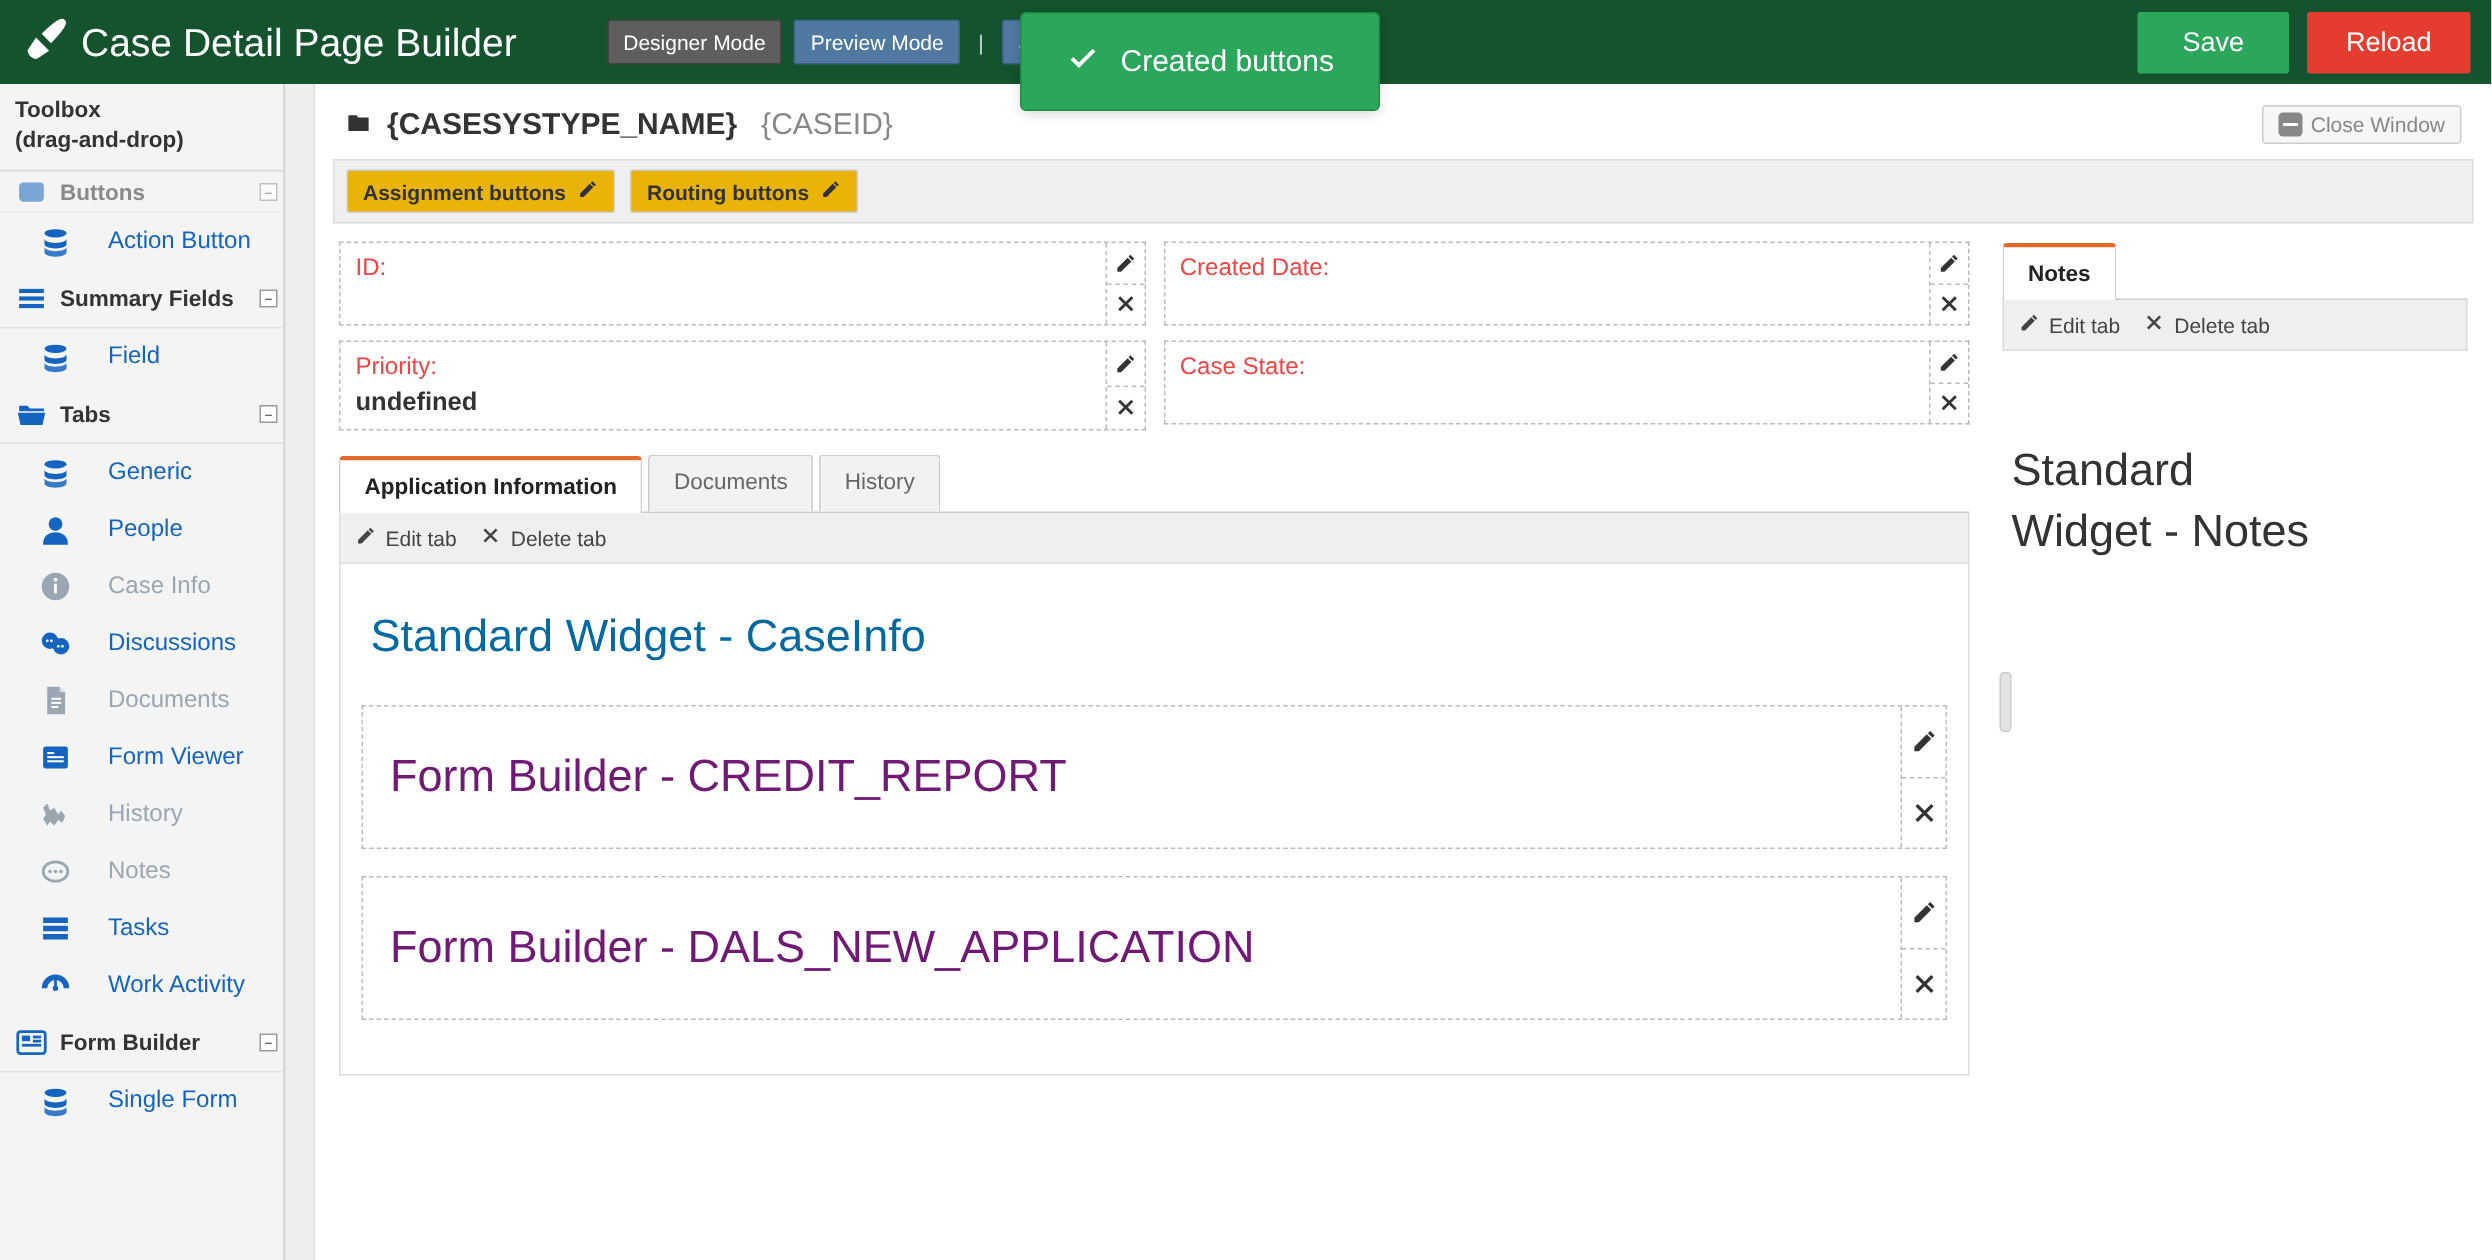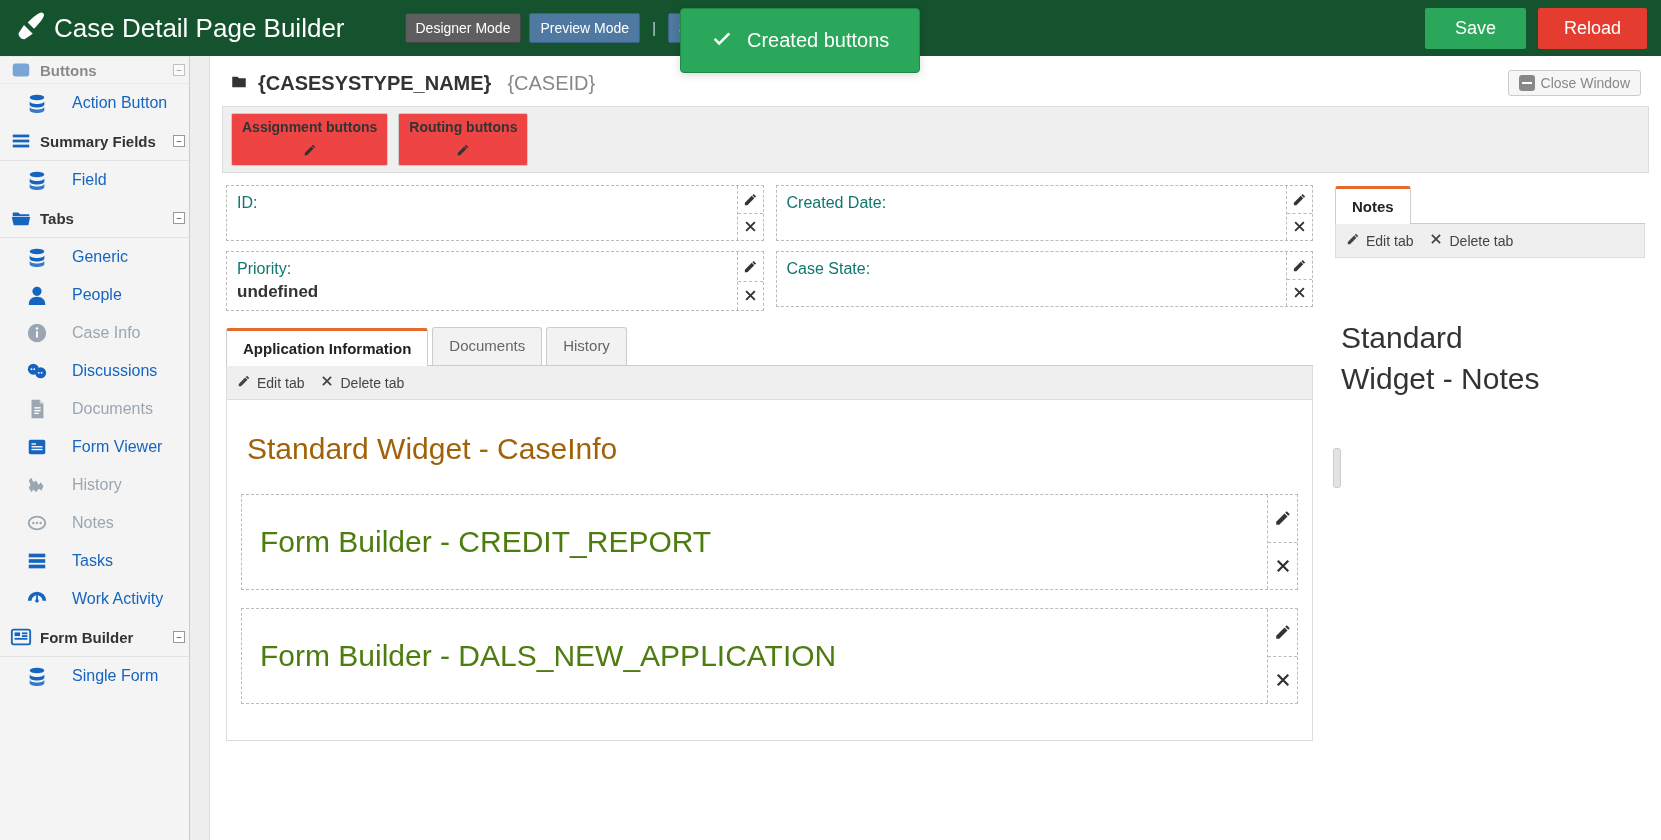--- a/index.html
+++ b/index.html
@@ -41,49 +41,49 @@
 
 .page-head { display: flex; align-items: center; padding: 14px 12px 10px; gap: 10px; }
 .page-head .folder svg { width: 18px; height: 18px; }
 .page-head .syst { font-weight: bold; font-size: 20px; }
 .page-head .caseid { color: #888; font-size: 20px; margin-left: 6px; }
 .close-window { margin-left: auto; background: #f6f6f6; border: 1px solid #ccc; color: #888; padding: 4px 10px; border-radius: 3px; display: flex; align-items: center; gap: 6px; font-size: 14px; cursor: pointer; }
 .close-window .sq { width: 16px; height: 16px; background: #888; border-radius: 3px; position: relative; }
 .close-window .sq::before { content: ""; position: absolute; left: 3px; right: 3px; top: 7px; height: 2px; background: #fff; }
 
 .actionbar { background: #efefef; border: 1px solid #ddd; padding: 6px 8px; display: flex; gap: 10px; margin: 0 4px 12px; }
-.chip { background: #ef4444; border: 1px solid #ccc; padding: 5px 10px; font-weight: bold; font-size: 14px; display: flex; align-items: center; gap: 8px; border-radius: 2px; cursor: pointer; flex-direction: column; }
+.chip { background: #eab308; border: 1px solid #ccc; padding: 5px 10px; font-weight: bold; font-size: 14px; display: flex; align-items: center; gap: 8px; border-radius: 2px; cursor: pointer; }
 .chip svg { width: 14px; height: 14px; }
 
 .columns { display: flex; gap: 22px; padding: 0 8px; }
 .col-left { flex: 1; }
 .col-right { width: 310px; }
 
 .summary-row { display: flex; gap: 12px; margin-bottom: 10px; }
 .summary-half { flex: 1; }
 .field-box { border: 1px dashed #bbb; display: flex; align-items: stretch; min-height: 56px; }
 .field-body { flex: 1; padding: 8px 10px; }
-.field-body .lbl { color: #0f766e; font-size: 16px; }
+.field-body .lbl { color: #ef4444; font-size: 16px; }
 .field-body .val { font-weight: bold; font-size: 17px; margin-top: 4px; }
 .field-ctl { width: 26px; border-left: 1px dashed #bbb; display: flex; flex-direction: column; }
 .field-ctl .cbtn { flex: 1; display: flex; align-items: center; justify-content: center; cursor: pointer; }
 .field-ctl .cbtn + .cbtn { border-top: 1px dashed #bbb; }
 .field-ctl svg { width: 15px; height: 15px; }
 
 .tabset { margin-top: 16px; }
 .tabbar { display: flex; border-bottom: 1px solid #ccc; }
 .tab { padding: 9px 16px; border: 1px solid #ccc; border-bottom: none; background: #f2f2f2; color: #666; font-size: 15px; margin-right: 4px; border-radius: 3px 3px 0 0; cursor: pointer; }
 .tab.active { background: #fff; color: #222; font-weight: bold; border-top: 3px solid #e46a2c; position: relative; top: 1px; }
 .tabtools { background: #efefef; border: 1px solid #ddd; border-top: none; padding: 8px 10px; display: flex; gap: 16px; font-size: 14px; color: #444; }
 .tabtools .tbtn { display: flex; align-items: center; gap: 6px; cursor: pointer; }
 .tabtools svg { width: 14px; height: 14px; }
 .tabbody { border: 1px solid #ddd; border-top: none; padding: 18px 14px; }
-.widget-title { font-size: 30px; color: #a16207; margin: 14px 6px 28px; }
+.widget-title { font-size: 30px; color: #0369a1; margin: 14px 6px 28px; }
 .form-box { border: 1px dashed #bbb; display: flex; align-items: stretch; margin-bottom: 18px; }
-.form-box .fb-body { flex: 1; padding: 30px 18px; font-size: 30px; color: #4d7c0f; }
+.form-box .fb-body { flex: 1; padding: 30px 18px; font-size: 30px; color: #701a75; }
 .form-box .field-ctl { width: 30px; }
 .form-box .field-ctl svg { width: 18px; height: 18px; }
 
 .notes-tabbar { display: flex; border-bottom: 1px solid #ccc; }
 .notes-tools { background: #efefef; border: 1px solid #ddd; border-top: none; padding: 8px 10px; display: flex; gap: 16px; font-size: 14px; color: #444; }
 .notes-tools .tbtn { display: flex; align-items: center; gap: 6px; cursor: pointer; }
 .notes-tools svg { width: 14px; height: 14px; }
 .notes-body { padding: 60px 6px; font-size: 30px; line-height: 1.35; }
 
 .resize-handle { position: absolute; right: 320px; top: 50%; width: 8px; height: 40px; background: #e3e3e3; border: 1px solid #ccc; border-radius: 3px; cursor: col-resize; }
@@ -205,20 +205,24 @@
 
 <div class="toast">
   <span class="check"><svg viewBox="0 0 24 24">
         <use href="#i-check"></use>
       </svg></span>
   <span>Created buttons</span>
 </div>
 
 <div class="body-wrap">
   <div class="sidebar">
+    <div class="sidebar-title">
+      <span>Toolbox</span><br>
+      <span>(drag-and-drop)</span>
+    </div>
 
     <div class="sb-group partial" style="padding-top:2px;padding-bottom:2px;color:#333;opacity:.55;">
       <span class="ic" style="color:#1565c0;">
           <svg viewBox="0 0 24 24" fill="none" stroke="currentColor" stroke-width="2">
             <rect x="4" y="6" width="16" height="12" rx="2"></rect>
           </svg>
         </span>
       <span>Buttons</span>
       <span class="sb-collapse">–</span>
     </div>

